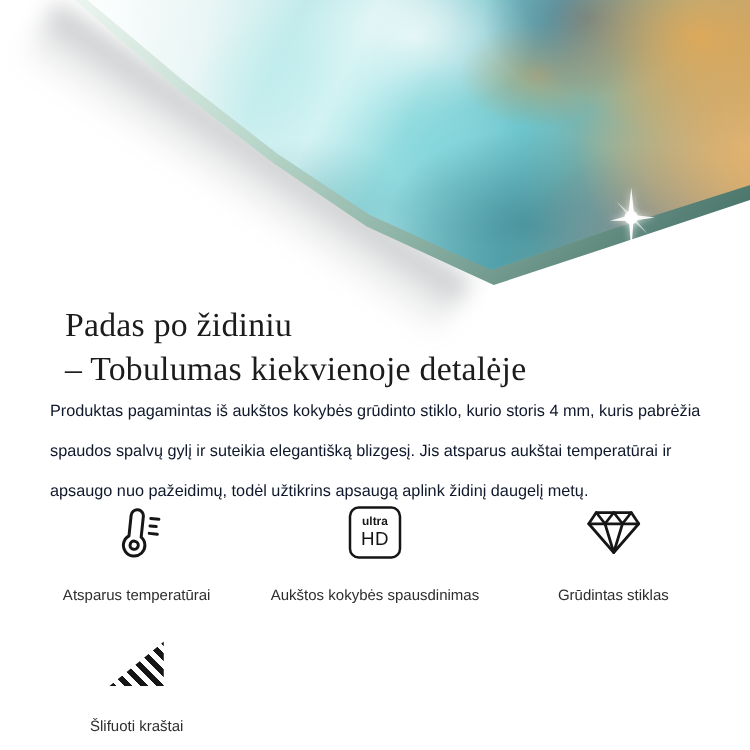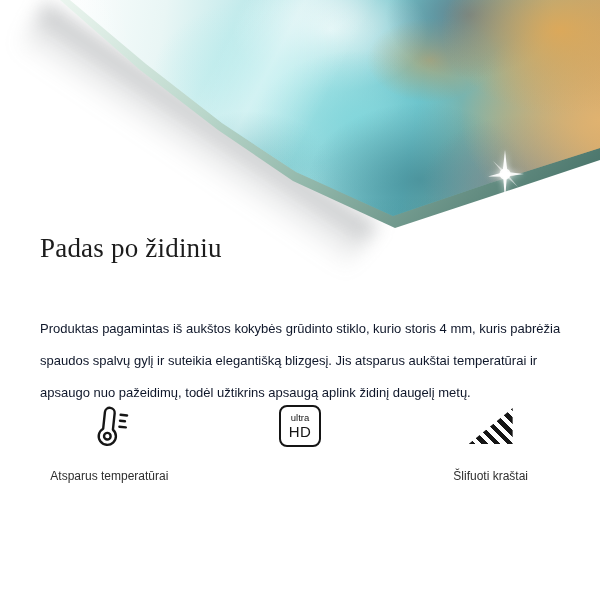--- a/index.html
+++ b/index.html
@@ -63,21 +63,21 @@
     display:grid;grid-template-columns:1fr 1fr 1fr;row-gap:22px;
   }
   .feature{display:flex;flex-direction:column;align-items:center;text-align:center;}
   .feature .icon-box{height:52px;display:flex;align-items:center;justify-content:center;}
   .feature .label{margin-top:17px;font-size:12px;color:#2e2e2e;}
   .uhd-box{
     width:38px;height:38px;border:2.5px solid #151515;border-radius:8px;
     display:flex;flex-direction:column;align-items:center;justify-content:center;
     color:#151515;line-height:1;
   }
-  .uhd-top{font-size:9.5px;font-weight:400;}
+  .uhd-top{font-size:9.5px;font-weight:700;}
   .uhd-bottom{font-size:15px;font-weight:400;margin-top:1px;letter-spacing:.3px;text-align:right;}
   .stripe-triangle{
     width:44px;height:36px;
     clip-path:polygon(0 100%,100% 0,100% 100%);
     background:repeating-linear-gradient(45deg,#161616 0 4.5px,transparent 4.5px 9px);
   }
   svg.icon{display:block;}
 </style>
 </head>
 <body>
@@ -89,22 +89,23 @@
   <div class="glass-sheen"></div>
   <svg class="sparkle" viewBox="0 0 44 52">
     <circle cx="21" cy="24" r="5.5" fill="rgba(255,255,255,0.9)"></circle>
     <path d="M21 0 L23.3 21 L21 50 L18.7 21 Z" fill="#ffffff" opacity="0.95"></path>
     <path d="M4 26.5 L21 21.8 L40 24 L21 26.8 Z" fill="#ffffff" opacity="0.9"></path>
     <path d="M9 11 L22 22.5 L34 37 L20.5 25 Z" fill="#ffffff" opacity="0.55"></path>
     <path d="M33 12 L22 23.5 L10 36 L21.5 24 Z" fill="#ffffff" opacity="0.45"></path>
   </svg>
 </div>
 
-<h1 class="headline" style="margin:0;font-weight:400;font-family:Liberation Serif, serif;">
+<h1 class="headline" style="margin:12px;font-weight:400;font-family:Liberation Serif, serif;">
   <span>Padas po židiniu</span><br>
+  <span>– Tobulumas kiekvienoje detalėje</span>
 </h1>
 
 <p class="description" style="margin:0;">Produktas pagamintas iš aukštos kokybės grūdinto stiklo, kurio storis 4 mm, kuris pabrėžia spaudos spalvų gylį ir suteikia elegantišką blizgesį. Jis atsparus aukštai temperatūrai ir apsaugo nuo pažeidimų, todėl užtikrins apsaugą aplink židinį daugelį metų.</p>
 
 <div class="features">
 
   <div class="feature">
     <div class="icon-box">
       <svg class="icon" width="46" height="46" viewBox="0 0 46 46">
         <g transform="rotate(6 22 22)" fill="none" stroke="#161616" stroke-width="2.4" stroke-linecap="round" stroke-linejoin="round">
@@ -119,23 +120,37 @@
     <div class="label">Atsparus temperatūrai</div>
   </div>
 
   <div class="feature">
     <div class="icon-box">
       <div class="uhd-box">
         <span class="uhd-top">ultra</span>
         <span class="uhd-bottom">HD</span>
       </div>
     </div>
+    <div class="label">Aukštos kokybės spausdinimas</div>
   </div>
 
 
+  <div class="feature">
+    <div class="icon-box">
+      <svg class="icon" width="46" height="42" viewBox="0 0 46 42">
+        <g fill="none" stroke="#161616" stroke-width="2.2" stroke-linecap="round" stroke-linejoin="round">
+          <path d="M9 5 H37 L43 14 L23 37 L3 14 Z"></path>
+          <path d="M3 14 H43"></path>
+          <path d="M9 5 L16 14 L23 5 L30 14 L37 5"></path>
+          <path d="M16 14 L23 37 L30 14"></path>
+        </g>
+      </svg>
+    </div>
+    <div class="label">Grūdintas stiklas</div>
+  </div>
 
   <div class="feature">
     <div class="icon-box">
       <div class="stripe-triangle"></div>
     </div>
     <div class="label">Šlifuoti kraštai</div>
   </div>
 
 
 </div>

